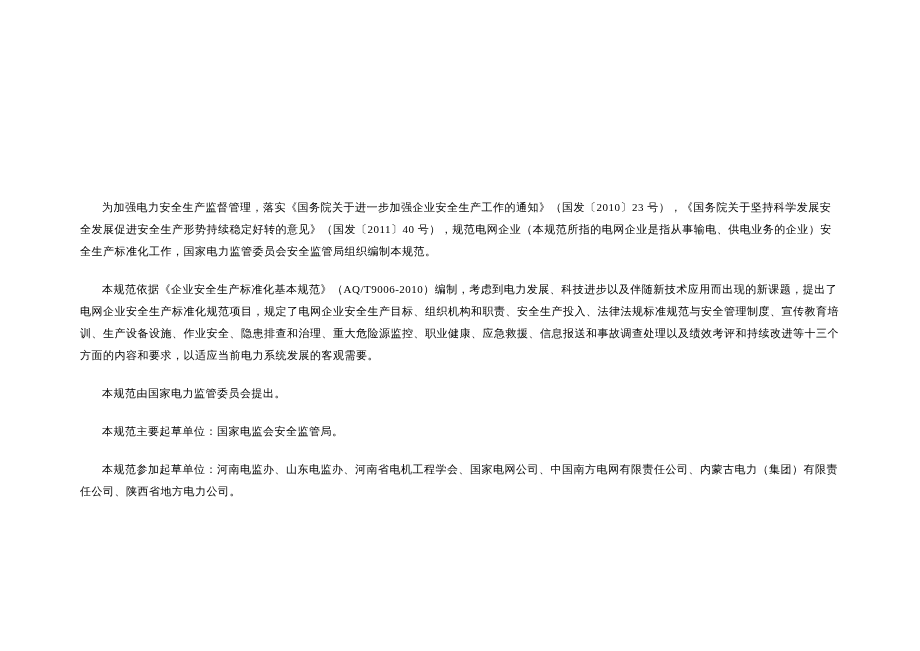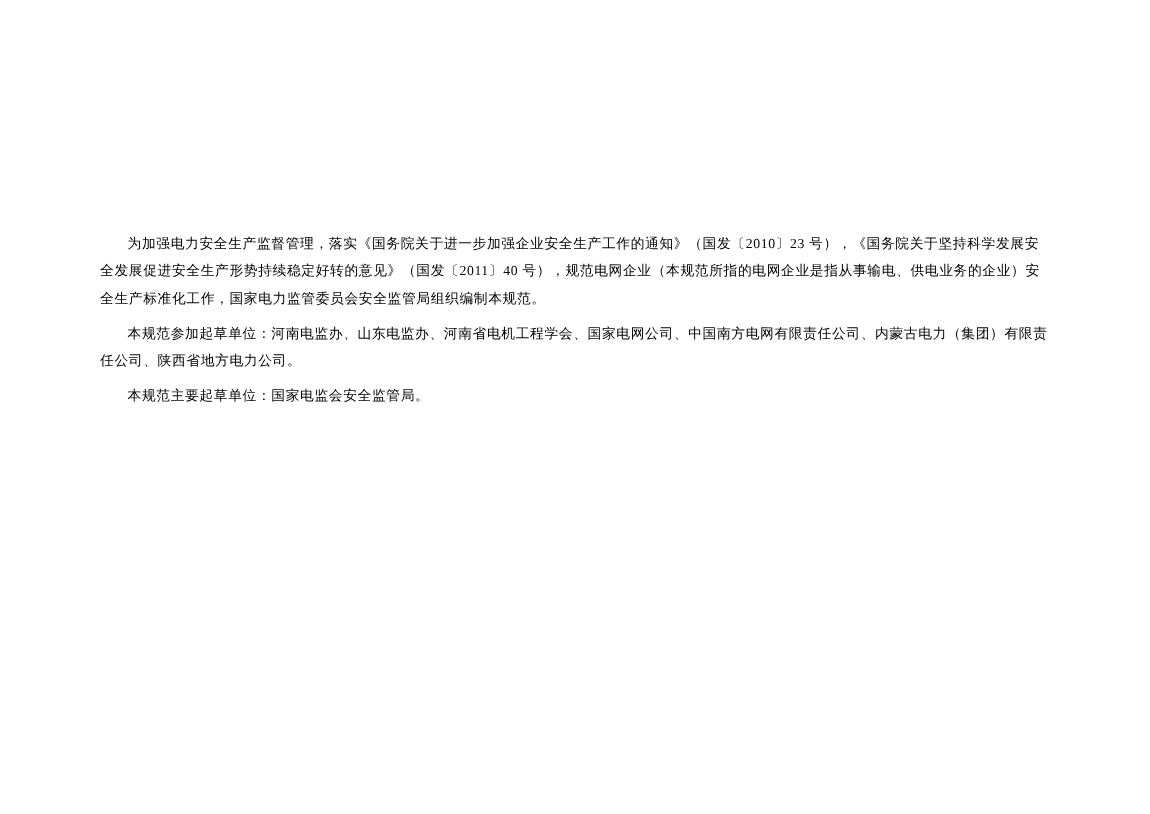--- a/index.html
+++ b/index.html
@@ -10,24 +10,26 @@
       font-family: "SimSun", "宋体", serif;
     }
     .page {
       padding: 180px 80px 120px 80px;
     }
     .paragraph {
       font-size: 11px;
       color: #000000;
       line-height: 2.0;
       text-indent: 2em;
-      margin: 4px 0 6px 0;
+      margin: 16px 0 6px 0;
       letter-spacing: 0.5px;
     }
   </style>
 </head>
 <body>
 
 <div class="page">
   <p class="paragraph">为加强电力安全生产监督管理，落实《国务院关于进一步加强企业安全生产工作的通知》（国发〔2010〕23 号），《国务院关于坚持科学发展安全发展促进安全生产形势持续稳定好转的意见》（国发〔2011〕40 号），规范电网企业（本规范所指的电网企业是指从事输电、供电业务的企业）安全生产标准化工作，国家电力监管委员会安全监管局组织编制本规范。</p>
+  <p class="paragraph">本规范依据《企业安全生产标准化基本规范》（AQ/T9006-2010）编制，考虑到电力发展、科技进步以及伴随新技术应用而出现的新课题，提出了电网企业安全生产标准化规范项目，规定了电网企业安全生产目标、组织机构和职责、安全生产投入、法律法规标准规范与安全管理制度、宣传教育培训、生产设备设施、作业安全、隐患排查和治理、重大危险源监控、职业健康、应急救援、信息报送和事故调查处理以及绩效考评和持续改进等十三个方面的内容和要求，以适应当前电力系统发展的客观需要。</p>
+  <p class="paragraph">本规范由国家电力监管委员会提出。</p>
+  <p class="paragraph">本规范主要起草单位：国家电监会安全监管局。</p>
   <p class="paragraph">本规范参加起草单位：河南电监办、山东电监办、河南省电机工程学会、国家电网公司、中国南方电网有限责任公司、内蒙古电力（集团）有限责任公司、陕西省地方电力公司。</p>
-  <p class="paragraph">本规范主要起草单位：国家电监会安全监管局。</p>
 </div>
 
 </body></html>

